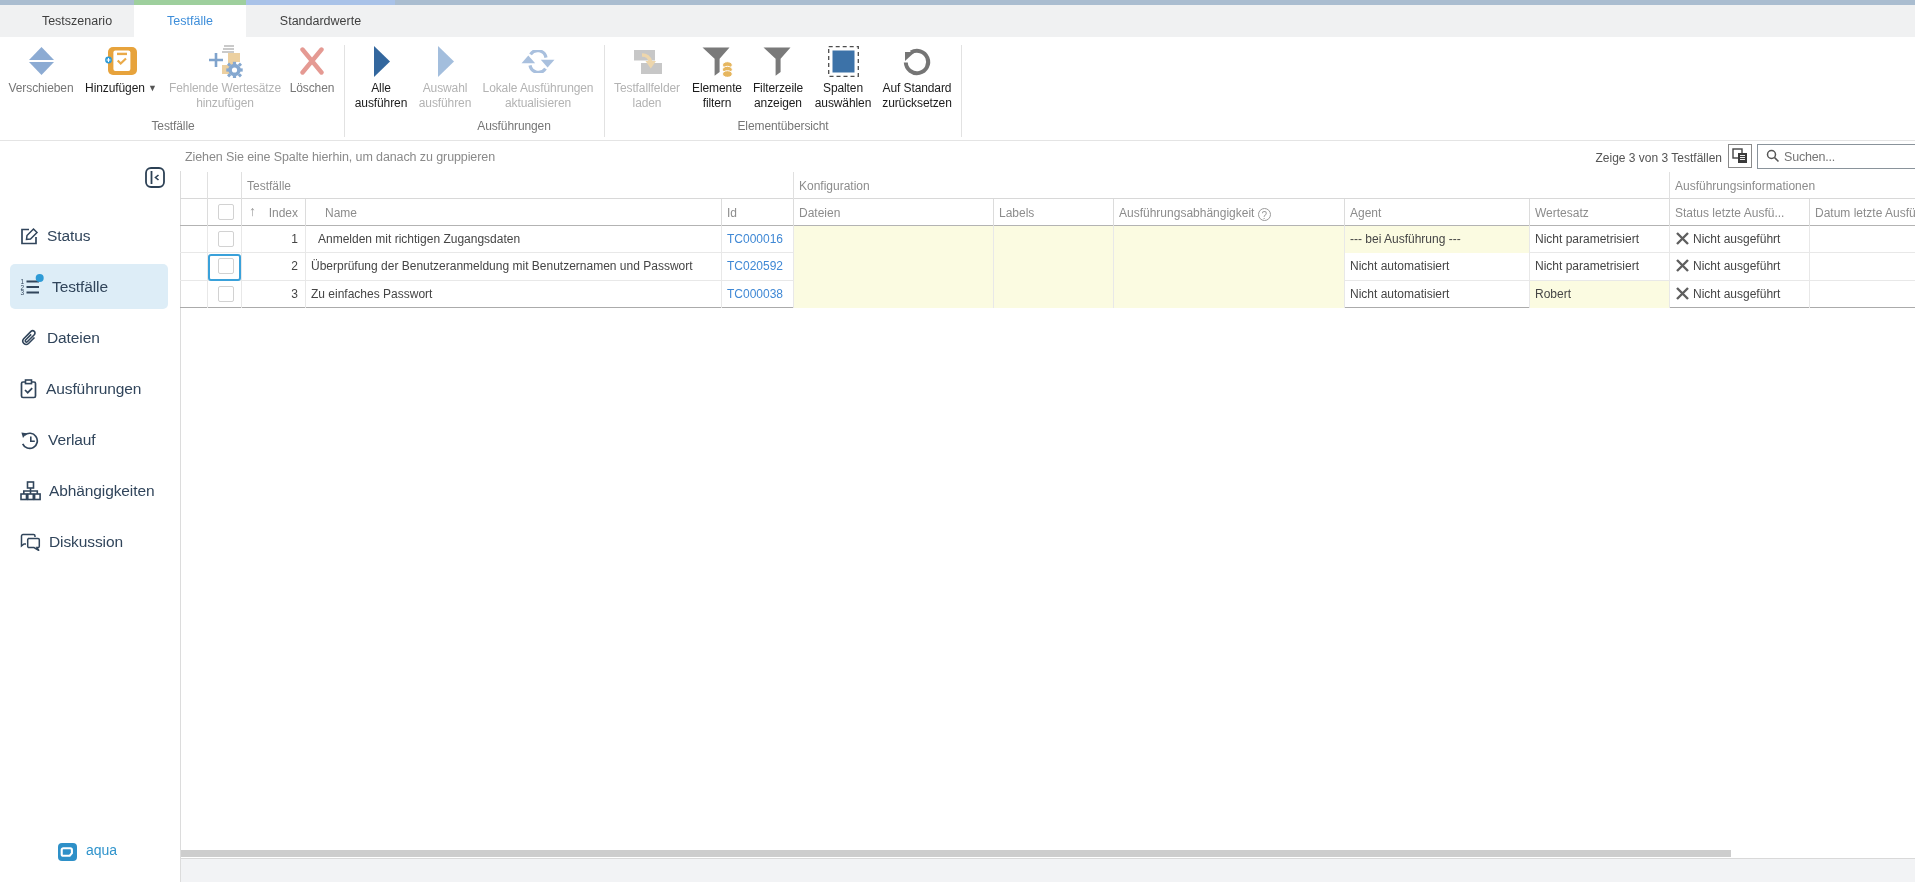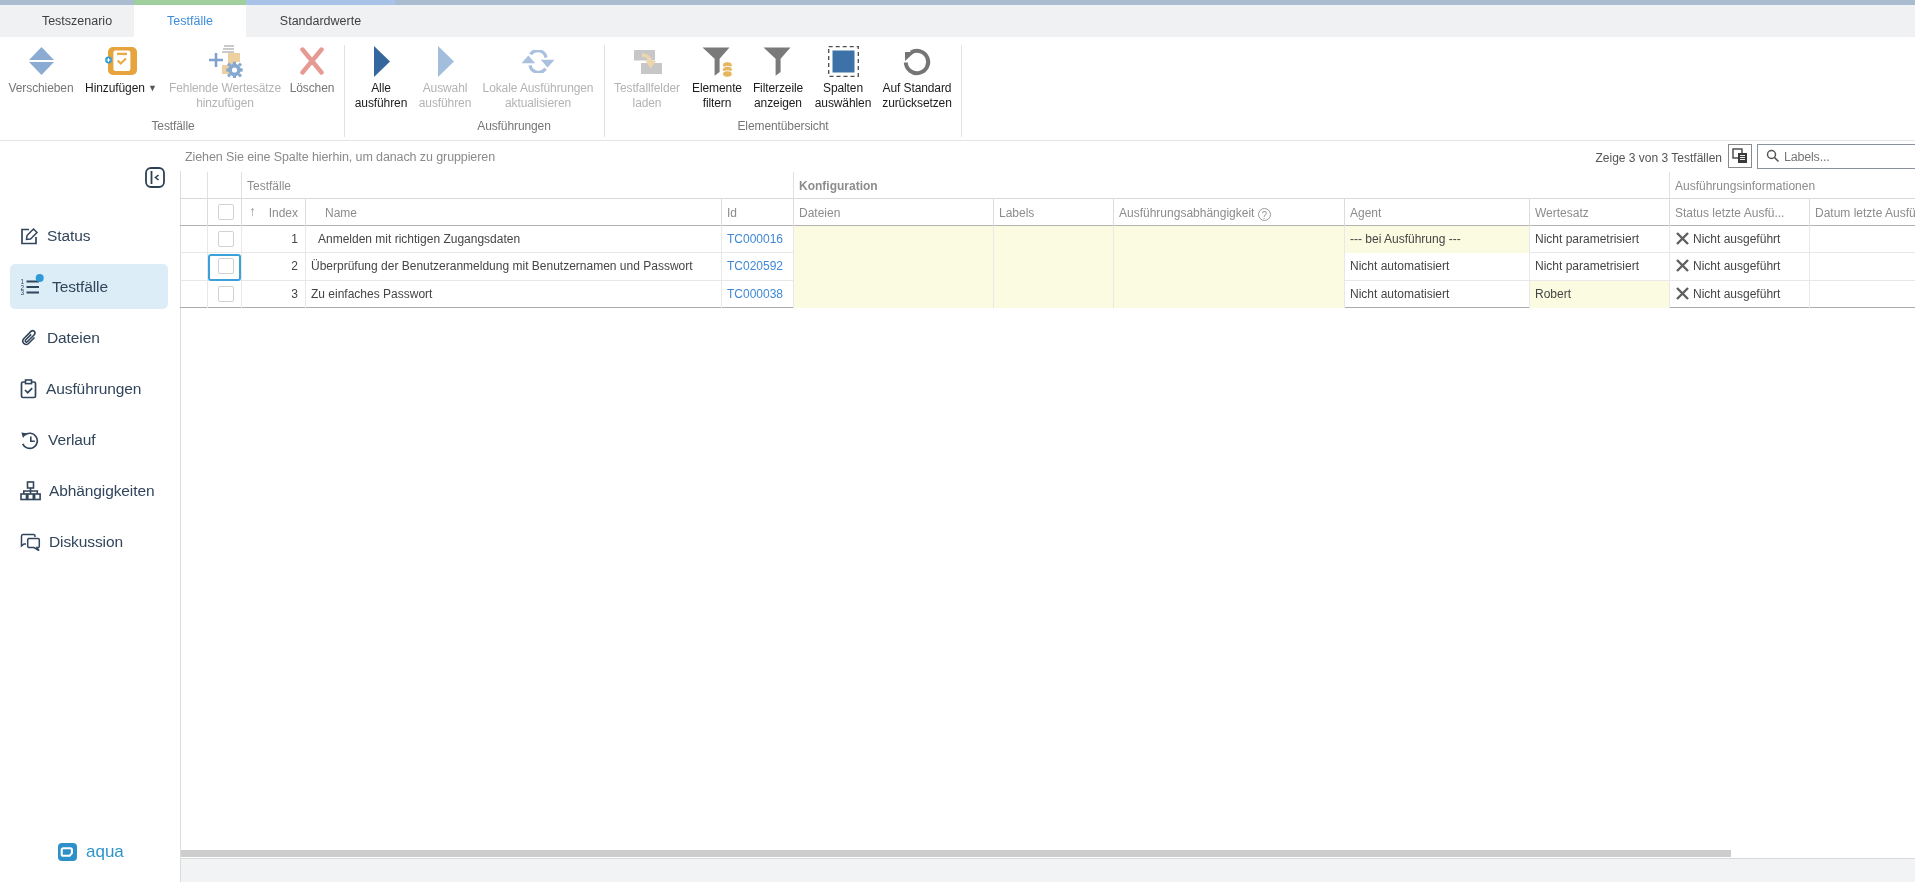--- a/index.html
+++ b/index.html
@@ -243,39 +243,39 @@
         <path d="M6 11 h-2 l-2.5 2 v-10 a1.5 1.5 0 0 1 1.5 -1.5 h10.5 a1.5 1.5 0 0 1 1.5 1.5 v1"></path>
         <path d="M8 5.5 h10 a1.3 1.3 0 0 1 1.3 1.3 v6.5 a1.3 1.3 0 0 1 -1.3 1.3 h-1 l2 3 l-5 -3 h-5 a1.3 1.3 0 0 1 -1.3 -1.3 v-6.5 a1.3 1.3 0 0 1 1.3 -1.3 z"></path>
       </g>
     </svg>
     <span>Diskussion</span>
   </div>
 <svg width="19" height="18" viewBox="0 0 19 18" style="position:absolute;left:58px;top:843px">
     <rect x="0" y="0" width="19" height="18" rx="4" fill="#2e90c8"></rect>
     <path d="M5.3 5.2 h7 a1.6 1.6 0 0 1 1.6 1.6 v3.4 l-2.2 2.6 h-6.4 a1.6 1.6 0 0 1 -1.6 -1.6 v-4.4 a1.6 1.6 0 0 1 1.6 -1.6 z" fill="none" stroke="#fff" stroke-width="2.1"></path>
   </svg>
-<div class="abs" style="left:86px;top:842px;font-size:17px;color:#3094cc">aqua</div>
+<div class="abs" style="left:86px;top:842px;font-size:14px;color:#3094cc">aqua</div>
 <div class="abs" style="left:180px;top:171px;width:1px;height:711px;background:#dcdcdc"></div>
 <div class="abs" style="left:185px;top:150px;font-size:12.5px;color:#8a8a8a;letter-spacing:-0.1px">Ziehen Sie eine Spalte hierhin, um danach zu gruppieren</div>
 <div class="abs" style="left:1540px;top:151px;width:182px;font-size:12px;color:#555;text-align:right;white-space:nowrap">Zeige 3 von 3 Testfällen</div>
 <div class="abs" style="left:1728px;top:144px;width:24px;height:24px;border:1px solid #8a8a8a;background:#fff"></div>
 <svg width="16" height="16" viewBox="0 0 16 16" style="position:absolute;left:1732px;top:148px">
     <rect x="1" y="1" width="9" height="9" fill="none" stroke="#444" stroke-width="1.4"></rect>
     <rect x="6" y="5" width="9" height="10" fill="#3a3a3a"></rect>
     <path d="M8 7.5 h5 M8 9.5 h5 M8 11.5 h5" stroke="#fff" stroke-width="0.9"></path>
   </svg>
 <div class="abs" style="left:1757px;top:144px;width:159px;height:25px;border:1px solid #8a939b;background:#fff"></div>
 <svg width="14" height="14" viewBox="0 0 14 14" style="position:absolute;left:1766px;top:149px">
     <circle cx="5.5" cy="5.5" r="4" fill="none" stroke="#555" stroke-width="1.5"></circle>
     <path d="M8.6 8.6 L12.5 12.5" stroke="#555" stroke-width="1.5"></path>
   </svg>
-<div class="abs" style="left:1784px;top:150px;font-size:12.5px;color:#767676;letter-spacing:-0.2px">Labels...</div>
+<div class="abs" style="left:1784px;top:150px;font-size:12.5px;color:#767676;letter-spacing:-0.2px">Suchen...</div>
 <div class="abs" style="left:180px;top:172px;width:1735px;height:27px;border-bottom:1px solid #d8d8d8"></div>
 <div class="hcell" style="left:241px;top:173px;width:551px;">Testfälle</div>
-<div class="hcell" style="left:793px;top:173px;width:875px;font-weight:bold;">Konfiguration</div>
+<div class="hcell" style="left:793px;top:173px;width:875px;">Konfiguration</div>
 <div class="hcell" style="left:1669px;top:173px;width:247px;">Ausführungsinformationen</div>
 <div class="abs" style="left:207px;top:172px;width:1px;height:27px;background:#e0e0e0"></div>
 <div class="abs" style="left:241px;top:172px;width:1px;height:27px;background:#e0e0e0"></div>
 <div class="abs" style="left:793px;top:172px;width:1px;height:27px;background:#e0e0e0"></div>
 <div class="abs" style="left:1669px;top:172px;width:1px;height:27px;background:#e0e0e0"></div>
 <div class="abs" style="left:180px;top:199px;width:1735px;height:27px;border-bottom:1px solid #b3b3b3"></div>
 <div class="hcell" style="left:241px;top:200px;width:63px;padding-right:6px;text-align:right">Index</div>
 <div class="abs" style="left:249px;top:203px;font-size:14px;color:#999">↑</div>
 <div class="hcell" style="left:305px;top:200px;width:415px;padding-left:20px;">Name</div>
 <div class="hcell" style="left:721px;top:200px;width:71px;">Id</div>

